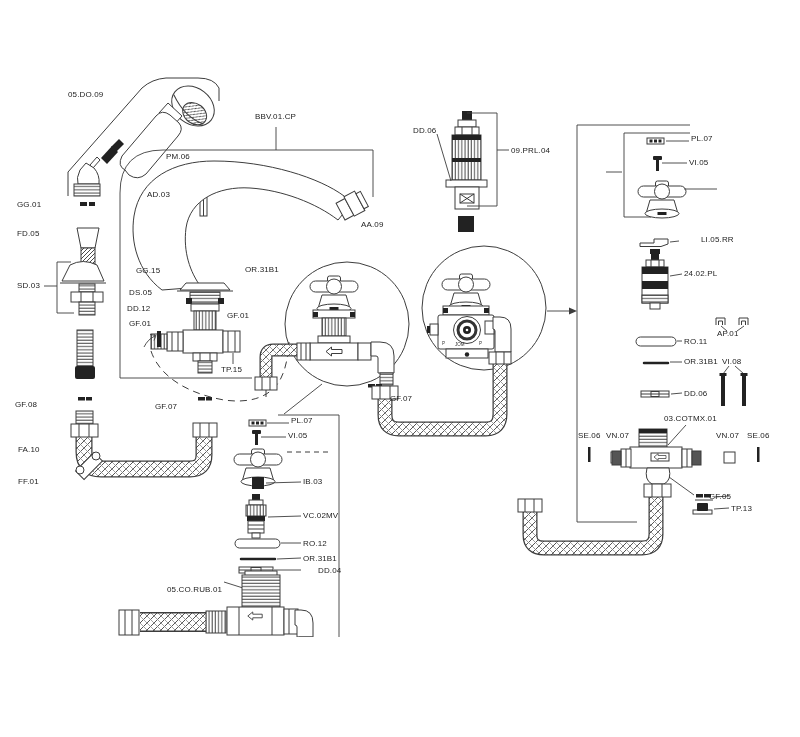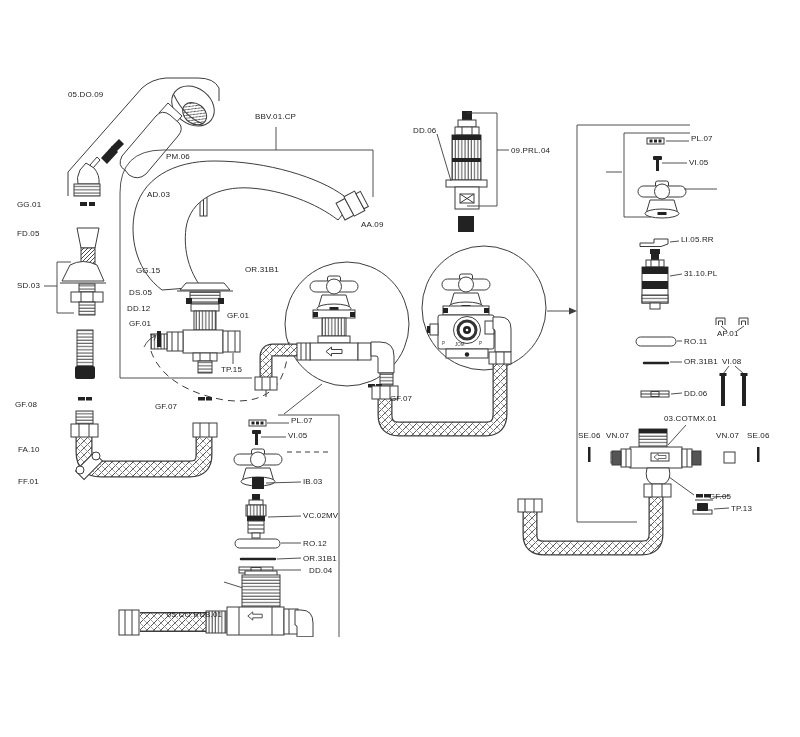--- a/index.html
+++ b/index.html
@@ -393,42 +393,42 @@
   <span class="lbl" style="left:227px;top:311px">GF.01</span>
   <span class="lbl" style="left:221px;top:365px">TP.15</span>
   <span class="lbl" style="left:155px;top:402px">GF.07</span>
   <span class="lbl" style="left:390px;top:394px">GF.07</span>
 
   <span class="lbl" style="left:413px;top:126px">DD.06</span>
   <span class="lbl" style="left:511px;top:146px">09.PRL.04</span>
 
   <span class="lbl" style="left:691px;top:134px">PL.07</span>
   <span class="lbl" style="left:689px;top:158px">VI.05</span>
-  <span class="lbl" style="left:681px;top:235px">LI.05.RR</span>
-  <span class="lbl" style="left:684px;top:269px">31.10.PL</span>
+  <span class="lbl" style="left:701px;top:235px">LI.05.RR</span>
+  <span class="lbl" style="left:684px;top:269px">24.02.PL</span>
   <span class="lbl" style="left:717px;top:329px">AP.01</span>
   <span class="lbl" style="left:684px;top:337px">RO.11</span>
   <span class="lbl" style="left:684px;top:357px">OR.31B1</span>
   <span class="lbl" style="left:722px;top:357px">VI.08</span>
   <span class="lbl" style="left:684px;top:389px">DD.06</span>
   <span class="lbl" style="left:578px;top:431px">SE.06</span>
   <span class="lbl" style="left:606px;top:431px">VN.07</span>
   <span class="lbl" style="left:664px;top:414px">03.COTMX.01</span>
   <span class="lbl" style="left:716px;top:431px">VN.07</span>
   <span class="lbl" style="left:747px;top:431px">SE.06</span>
   <span class="lbl" style="left:709px;top:492px">GF.05</span>
   <span class="lbl" style="left:731px;top:504px">TP.13</span>
 
   <span class="lbl" style="left:291px;top:416px">PL.07</span>
   <span class="lbl" style="left:288px;top:431px">VI.05</span>
   <span class="lbl" style="left:303px;top:477px">IB.03</span>
   <span class="lbl" style="left:303px;top:511px">VC.02MV</span>
   <span class="lbl" style="left:303px;top:539px">RO.12</span>
   <span class="lbl" style="left:303px;top:554px">OR.31B1</span>
-  <span class="lbl" style="left:309px;top:566px">DD.04</span>
-  <span class="lbl" style="left:167px;top:610px">05.CO.RUB.01</span>
+  <span class="lbl" style="left:318px;top:566px">DD.04</span>
+  <span class="lbl" style="left:167px;top:585px">05.CO.RUB.01</span>
 
   <span class="mark" style="left:442px;top:341px">P</span>
   <span class="mark" style="left:455px;top:342px">JOM</span>
   <span class="mark" style="left:479px;top:341px">P</span>
 </div>
 
 </div>
 
 </body></html>

